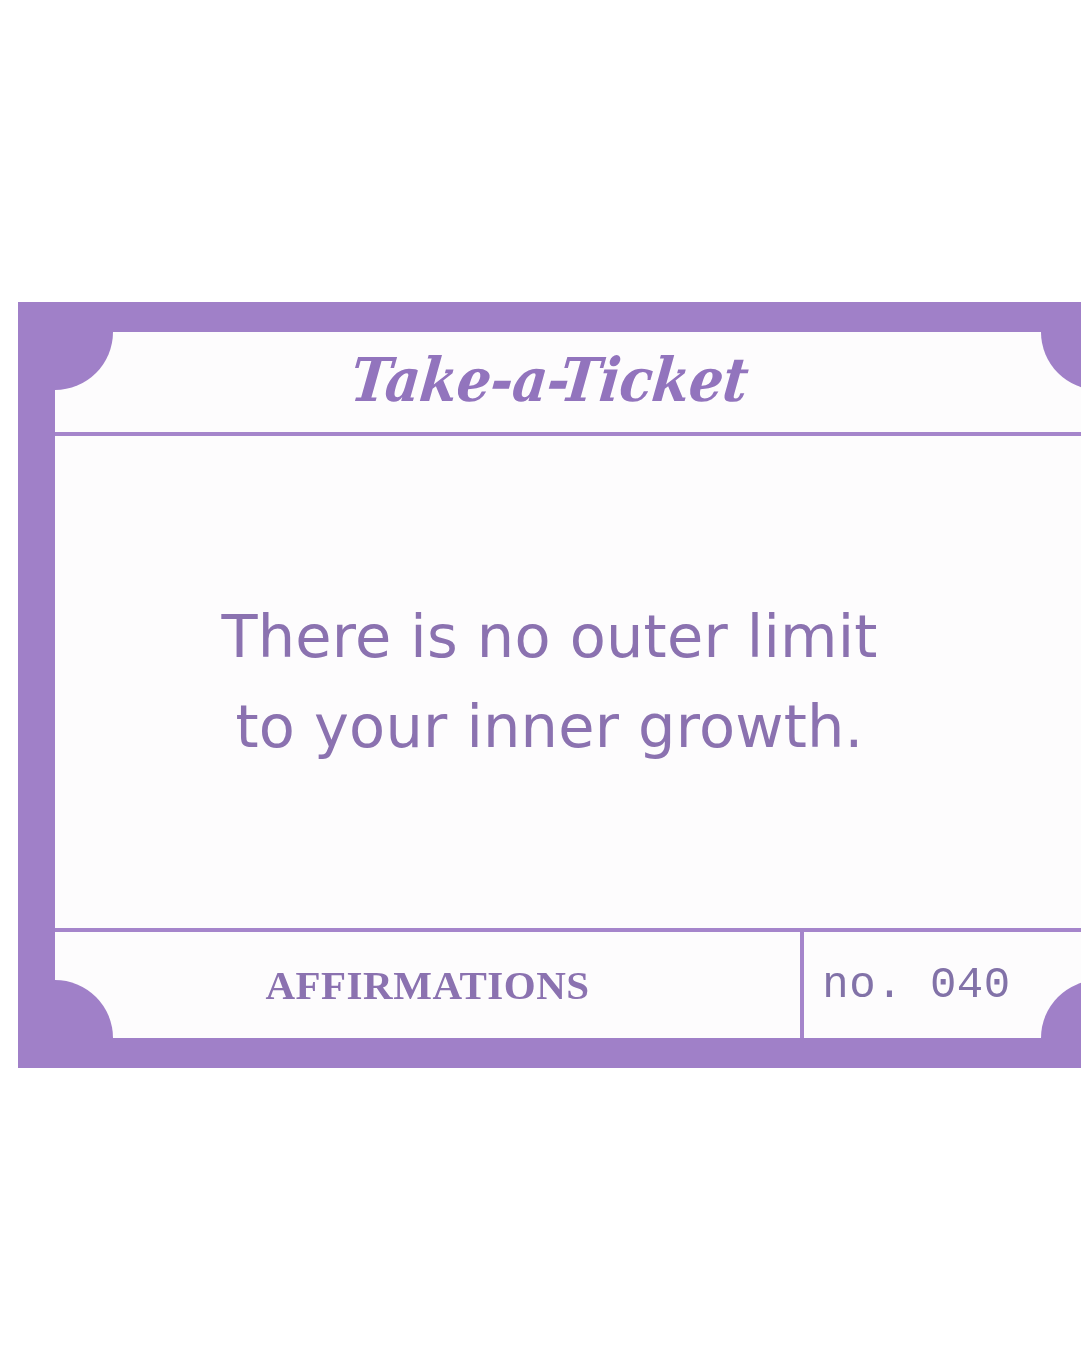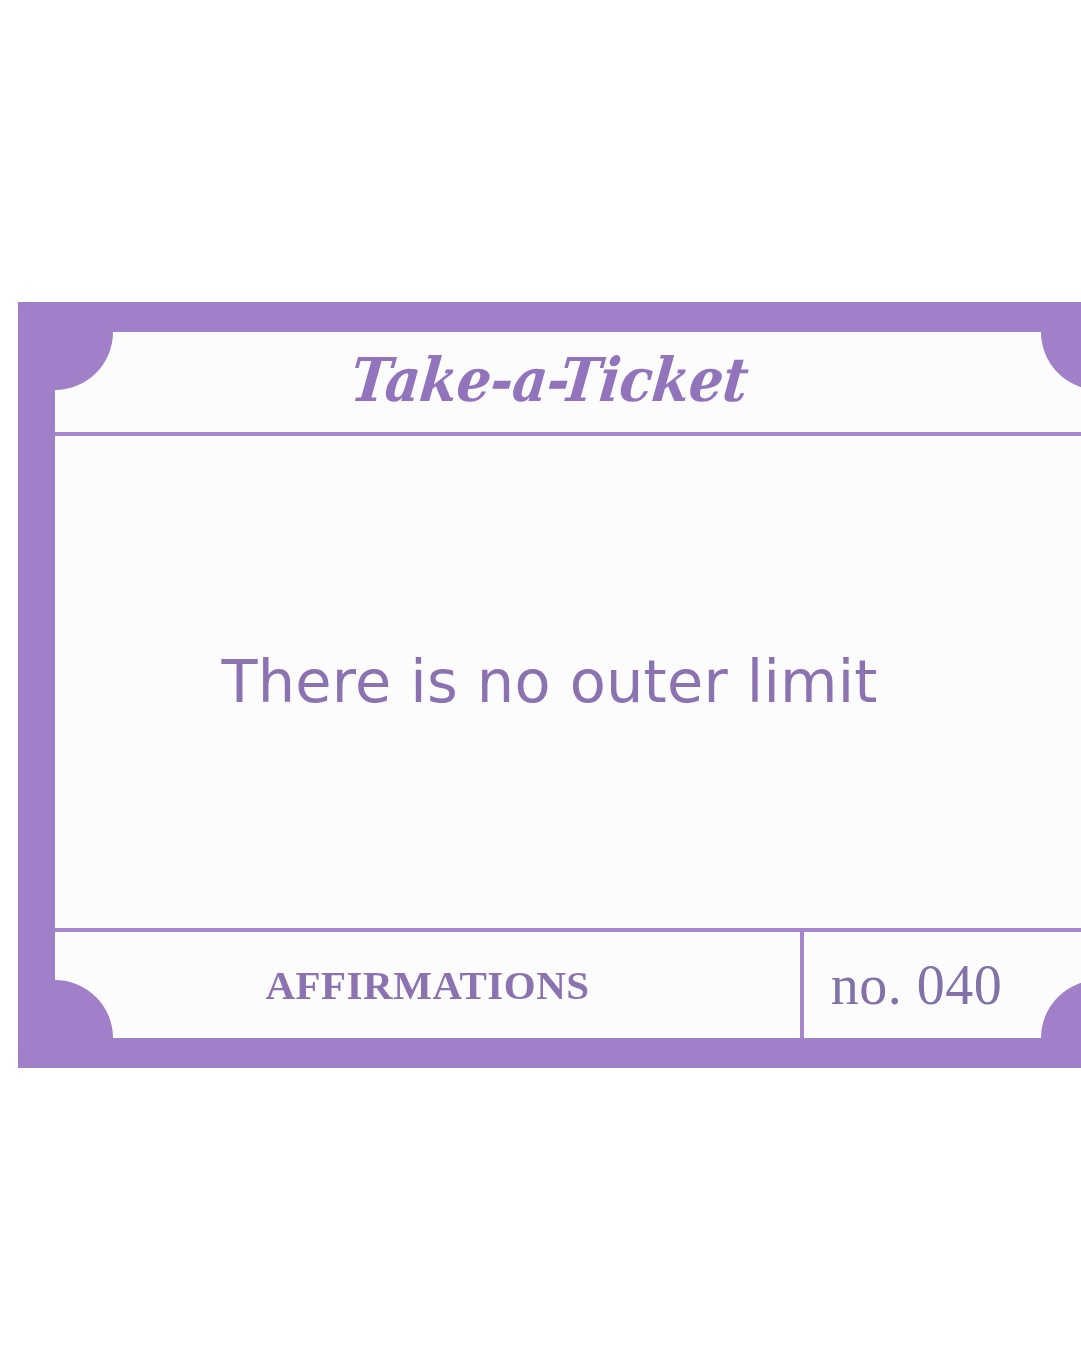--- a/index.html
+++ b/index.html
@@ -152,23 +152,23 @@
     background: #a585cb;
   }
   .footer-number {
     flex: 1 1 auto;
     display: flex;
     align-items: center;
     justify-content: center;
     padding-right: 70px;      
   }
   .number-label {
-    font-family: Liberation Serif, serif;
+    font-family: Liberation Mono, monospace;
     font-weight: 400;
-    font-size: 56px;
+    font-size: 44px;
     letter-spacing: 0.5px;
     color: #8272a8;
     white-space: nowrap;
   }
 </style>
 </head>
 <body>
 
 <div id="stage">
 
@@ -183,20 +183,21 @@
 
       <div class="header">
         <div class="brand">Take-a-Ticket</div>
       </div>
 
       <div class="rule top"></div>
 
       <div class="body-area">
         <div class="affirmation">
           <span class="ln">There is no outer limit</span>
+          <span class="ln">to your inner growth.</span>
         </div>
       </div>
 
       <div class="rule bottom"></div>
 
       <div class="footer">
         <div class="footer-category">
           <span class="category-label">AFFIRMATIONS</span>
         </div>
         <div class="footer-divider"></div>

